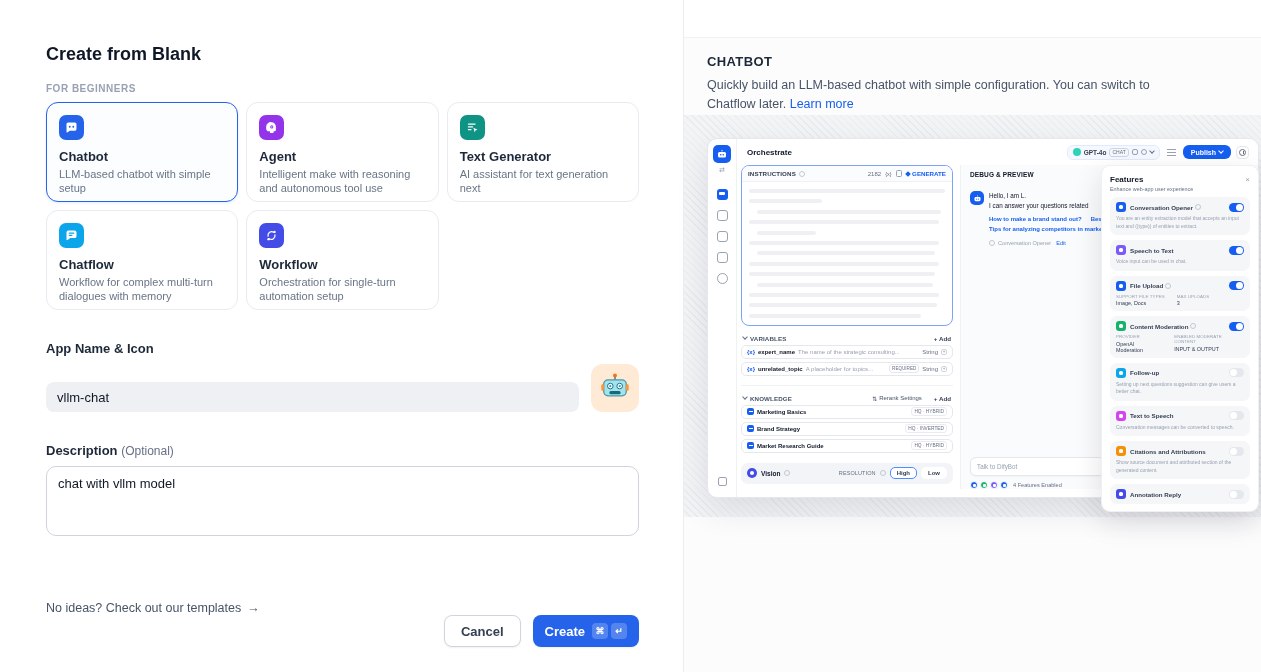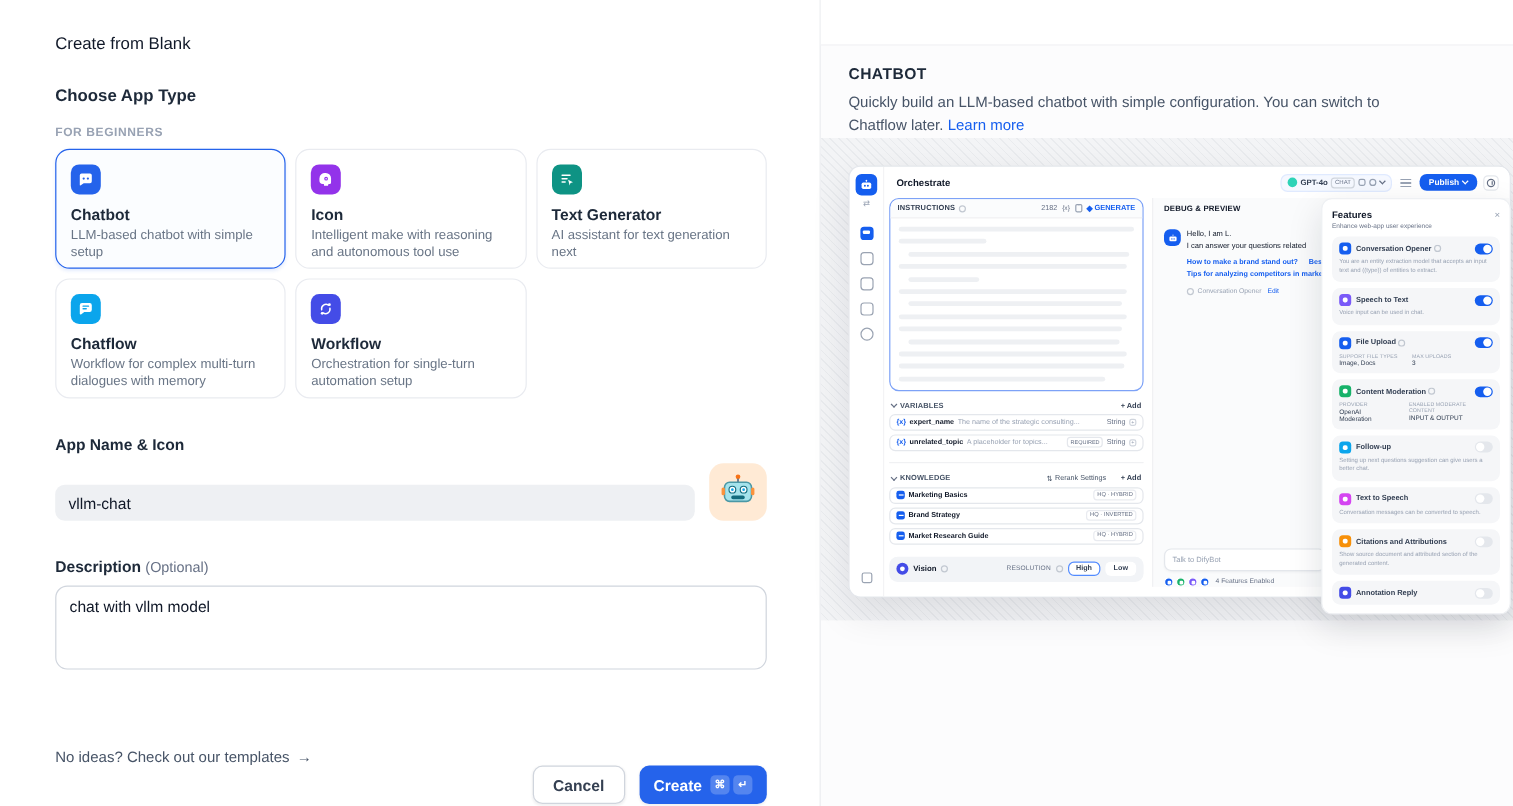--- a/index.html
+++ b/index.html
@@ -1,21 +1,21 @@
 <!DOCTYPE html>
 <html><head>
 <meta charset="utf-8">
 <style>
   * { margin:0; padding:0; box-sizing:border-box; }
   html,body { width:1261px; height:672px; font-family:"Liberation Sans", sans-serif; background:#fff; }
   .stage { position:relative; width:1261px; height:672px; overflow:hidden; background:#fff; }
 
   
   .left-pane { position:absolute; left:0; top:0; width:683px; height:672px; background:#fff; padding:0 44px 0 46px; }
-  .page-title { margin-top:28px; font-size:14px; font-weight:400; color:#101828; }
+  .page-title { margin-top:44px; font-size:18px; font-weight:700; color:#101828; }
   .choose-label { margin-top:27px; font-size:14px; font-weight:700; color:#1d2939; }
   .group-label { margin-top:18px; font-size:10px; font-weight:600; color:#98a2b3; letter-spacing:.05em; }
   .cards { display:flex; gap:8px; margin-top:8px; }
   .type-card { width:calc((100% - 16px)/3); height:100px; border:1px solid #e9ebf0; border-radius:12px; background:#fff; padding:12px 12px; cursor:pointer; }
   .type-card.selected { border:1.5px solid #2563eb; background:#fbfdff; box-shadow:0 1px 3px rgba(37,99,235,.12); }
   .card-icon { width:25px; height:25px; border-radius:7px; display:flex; align-items:center; justify-content:center; }
   .card-title { margin-top:9px; font-size:13px; font-weight:700; color:#1d2939; }
   .card-desc { margin-top:3px; font-size:11px; color:#697586; line-height:1.3; }
   .field-label { margin-top:31px; font-size:13px; font-weight:700; color:#1d2939; }
   .optional { font-weight:400; color:#667085; font-size:12px; }
@@ -144,21 +144,20 @@
   .fm-k { font-size:4.4px; color:#98a2b3; letter-spacing:.02em; }
   .fm-v { font-size:5.4px; color:#344054; margin-top:1.5px; }
 </style>
 </head>
 <body>
 
 <div class="stage">
 
   <div class="left-pane">
     <div class="page-title">Create from Blank</div>
-    <div class="choose-label">Choose App Type</div>
 
     <div class="group-label">FOR BEGINNERS</div>
     <div class="cards">
       <div class="type-card selected">
         <div class="card-icon" style="background: rgb(37, 99, 235);">
           <svg width="15" height="15" viewBox="0 0 24 24">
               <path d="M4 6.5A2.5 2.5 0 0 1 6.5 4h11A2.5 2.5 0 0 1 20 6.5v8a2.5 2.5 0 0 1-2.5 2.5H9.2l-3.9 2.9c-.5.4-1.3 0-1.3-.6z" fill="#fff"></path>
               <circle cx="9.2" cy="10.8" r="1.5" fill="#2563eb"></circle>
               <circle cx="14.8" cy="10.8" r="1.5" fill="#2563eb"></circle>
             </svg>
@@ -167,21 +166,21 @@
         <div class="card-desc">LLM-based chatbot with simple setup</div>
       </div>
       <div class="type-card">
         <div class="card-icon" style="background: rgb(147, 51, 234);">
           <svg width="15" height="15" viewBox="0 0 24 24">
               <path d="M12 3.5a7 7 0 0 1 7 7V16a2 2 0 0 1-2 2h-1.4l-.7 2.6H9.7L9.4 18H8a4.5 4.5 0 0 1-4.5-4.5v-2.8A7.3 7.3 0 0 1 12 3.5z" fill="#fff"></path>
               <circle cx="12.4" cy="11" r="2.5" fill="#9333ea"></circle>
               <circle cx="12.4" cy="11" r="1" fill="#fff"></circle>
             </svg>
         </div>
-        <div class="card-title">Icon</div>
+        <div class="card-title">Agent</div>
         <div class="card-desc">Intelligent make with reasoning and autonomous tool use</div>
       </div>
       <div class="type-card">
         <div class="card-icon" style="background: rgb(14, 147, 132);">
           <svg width="15" height="15" viewBox="0 0 24 24">
               <rect x="4.5" y="5.5" width="12.5" height="2" rx="1" fill="#fff"></rect>
               <rect x="4.5" y="10" width="8.5" height="2" rx="1" fill="#fff"></rect>
               <rect x="4.5" y="14.5" width="6" height="2" rx="1" fill="#fff"></rect>
               <path d="M13.5 12.5l6.5 3.2-3.4 1-1 3.4z" fill="#fff"></path>
             </svg>

